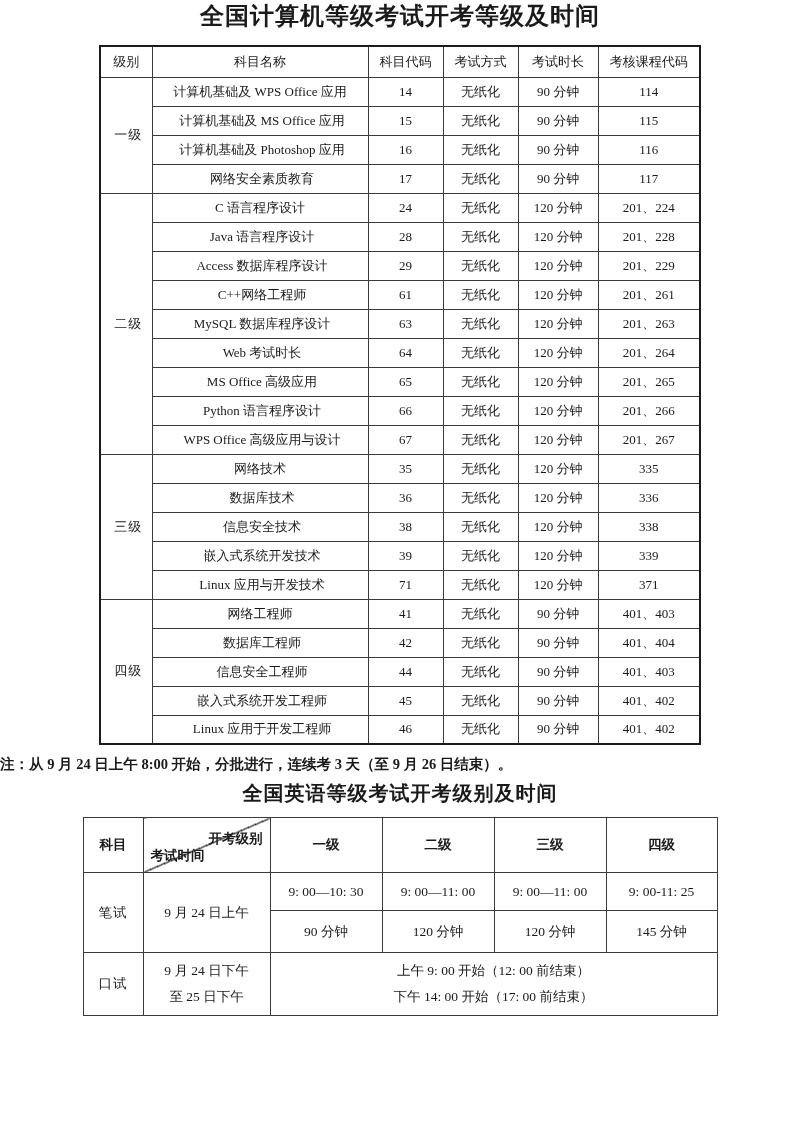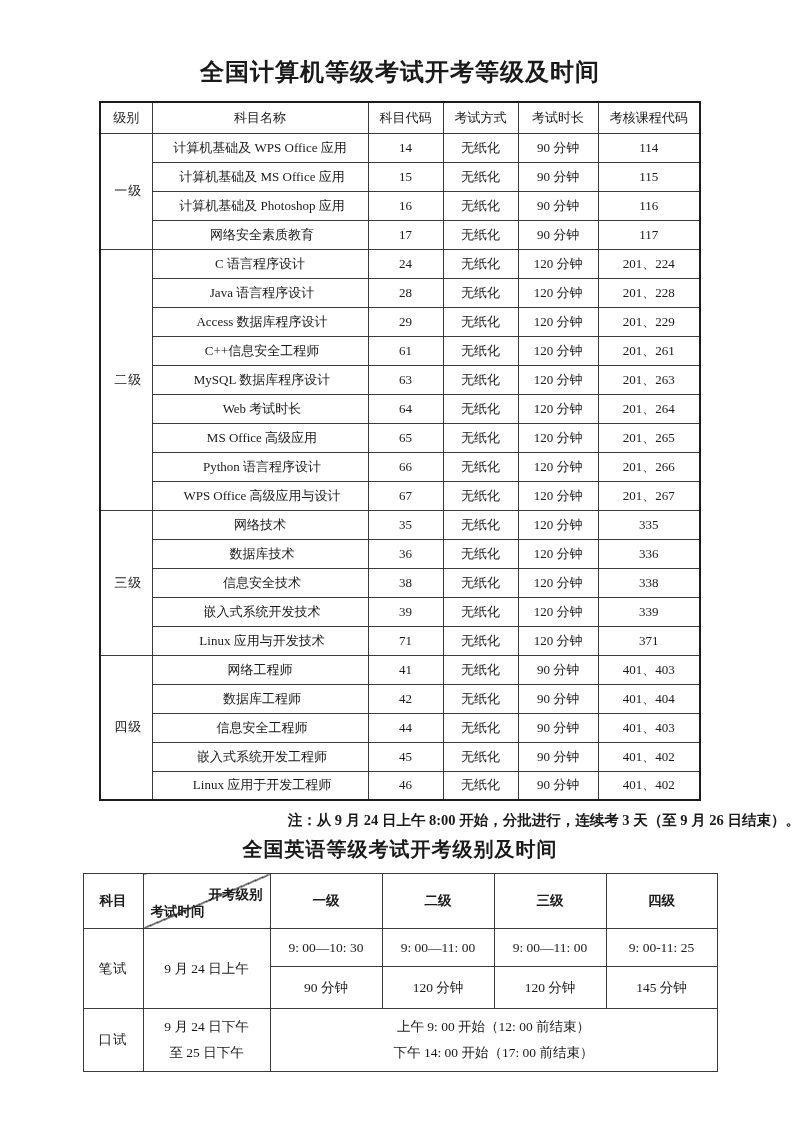--- a/index.html
+++ b/index.html
@@ -12,21 +12,20 @@
     overflow: hidden;
   }
   .page { width: 800px; height: 1131px; position: relative; }
 
   .main-title {
     text-align: center;
     font-size: 24px;
     font-weight: bold;
     letter-spacing: 1px;
     margin: 0;
-    padding-top: 56px;
     padding-bottom: 13px;
   }
 
   
   table.t1 {
     width: 600px;
     margin: 0 auto;
     border-collapse: collapse;
     table-layout: fixed;
     border: 2px solid #1c1c1c;
@@ -40,21 +39,21 @@
     font-weight: normal;
     overflow: hidden;
     white-space: nowrap;
   }
   table.t1 thead tr { height: 31px; }
   table.t1 tbody tr { height: 29px; }
   table.t1 td.level { letter-spacing: 1px; }
   table.t1 tbody tr td:first-child { border-left-color: #1c1c1c; padding-left: 6px; }
 
   .note-line {
-    text-align: right;
+    text-align: left;
     font-weight: bold;
     font-size: 14.5px;
     margin: 0;
     padding-top: 10px;
     padding-bottom: 2px;
   }
 
   .second-title {
     text-align: center;
     font-size: 20px;
@@ -180,21 +179,21 @@
           <td>201、228</td>
         </tr>
         <tr>
           <td>Access 数据库程序设计</td>
           <td>29</td>
           <td>无纸化</td>
           <td>120 分钟</td>
           <td>201、229</td>
         </tr>
         <tr>
-          <td>C++信息安全工程师</td>
+          <td>C++网络工程师</td>
           <td>61</td>
           <td>无纸化</td>
           <td>120 分钟</td>
           <td>201、261</td>
         </tr>
         <tr>
           <td>MySQL 数据库程序设计</td>
           <td>63</td>
           <td>无纸化</td>
           <td>120 分钟</td>

